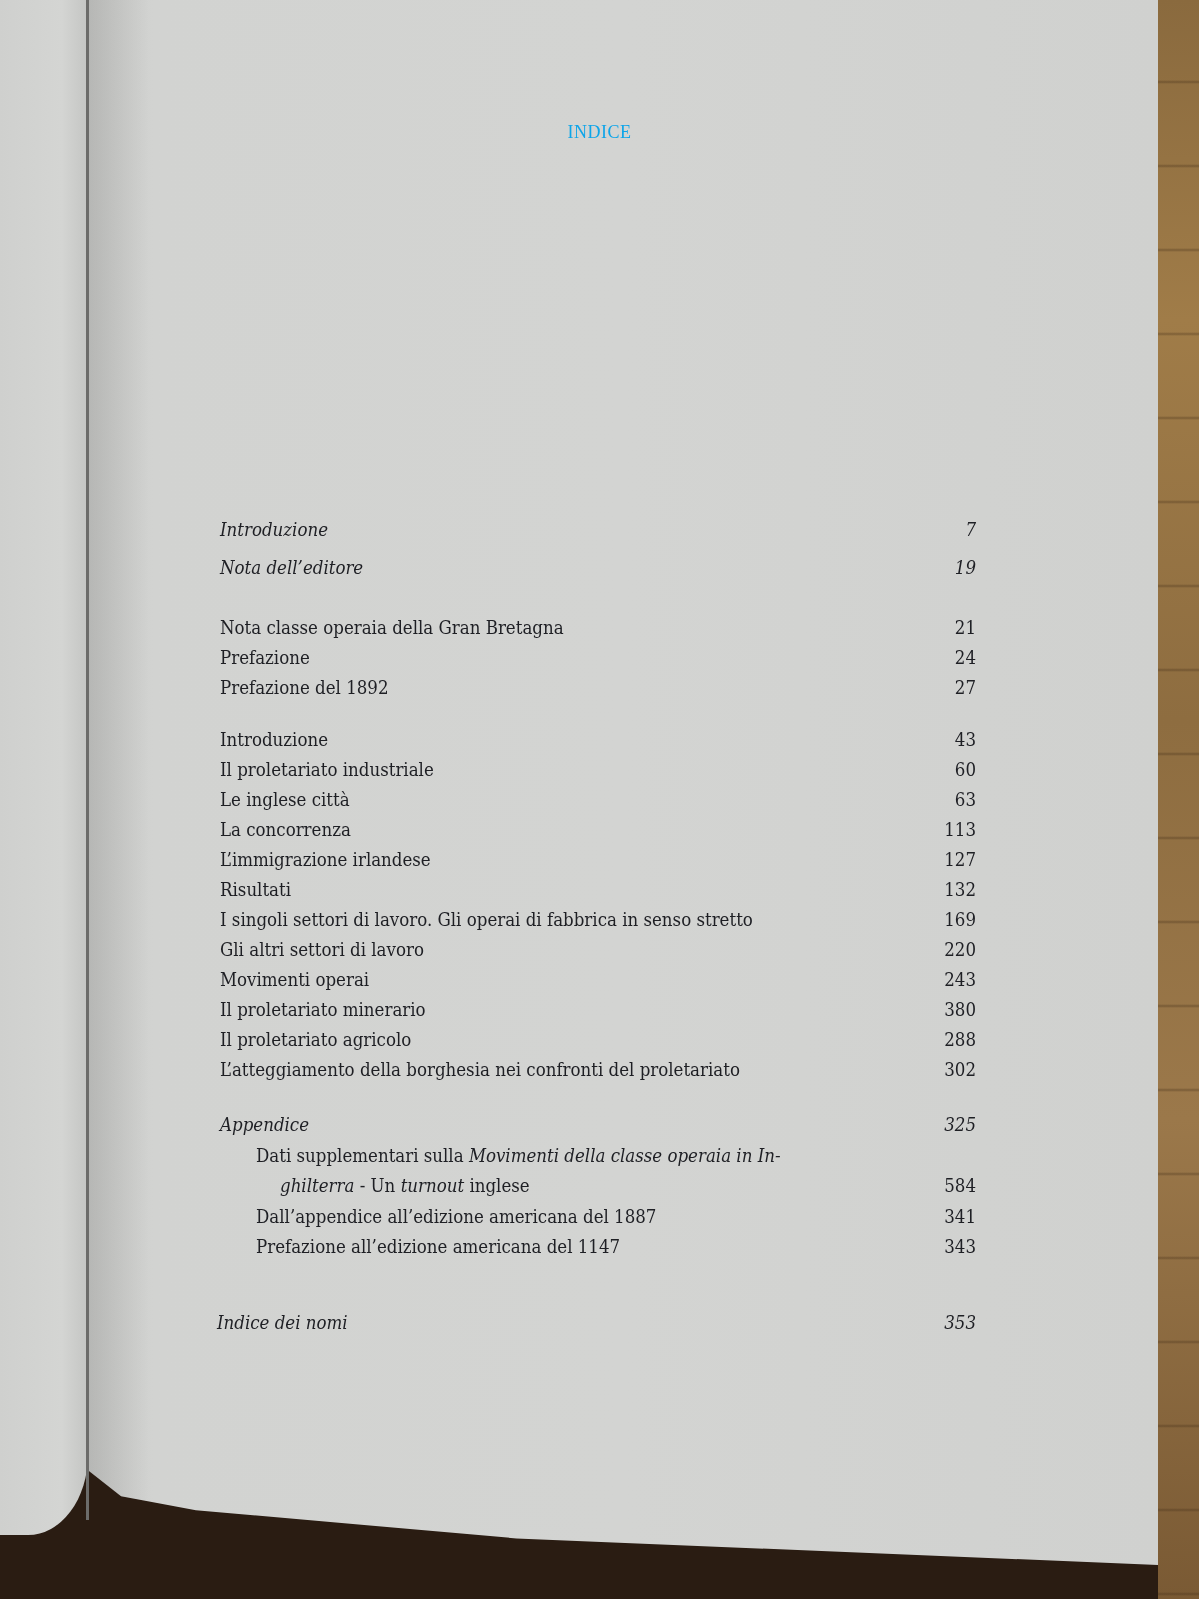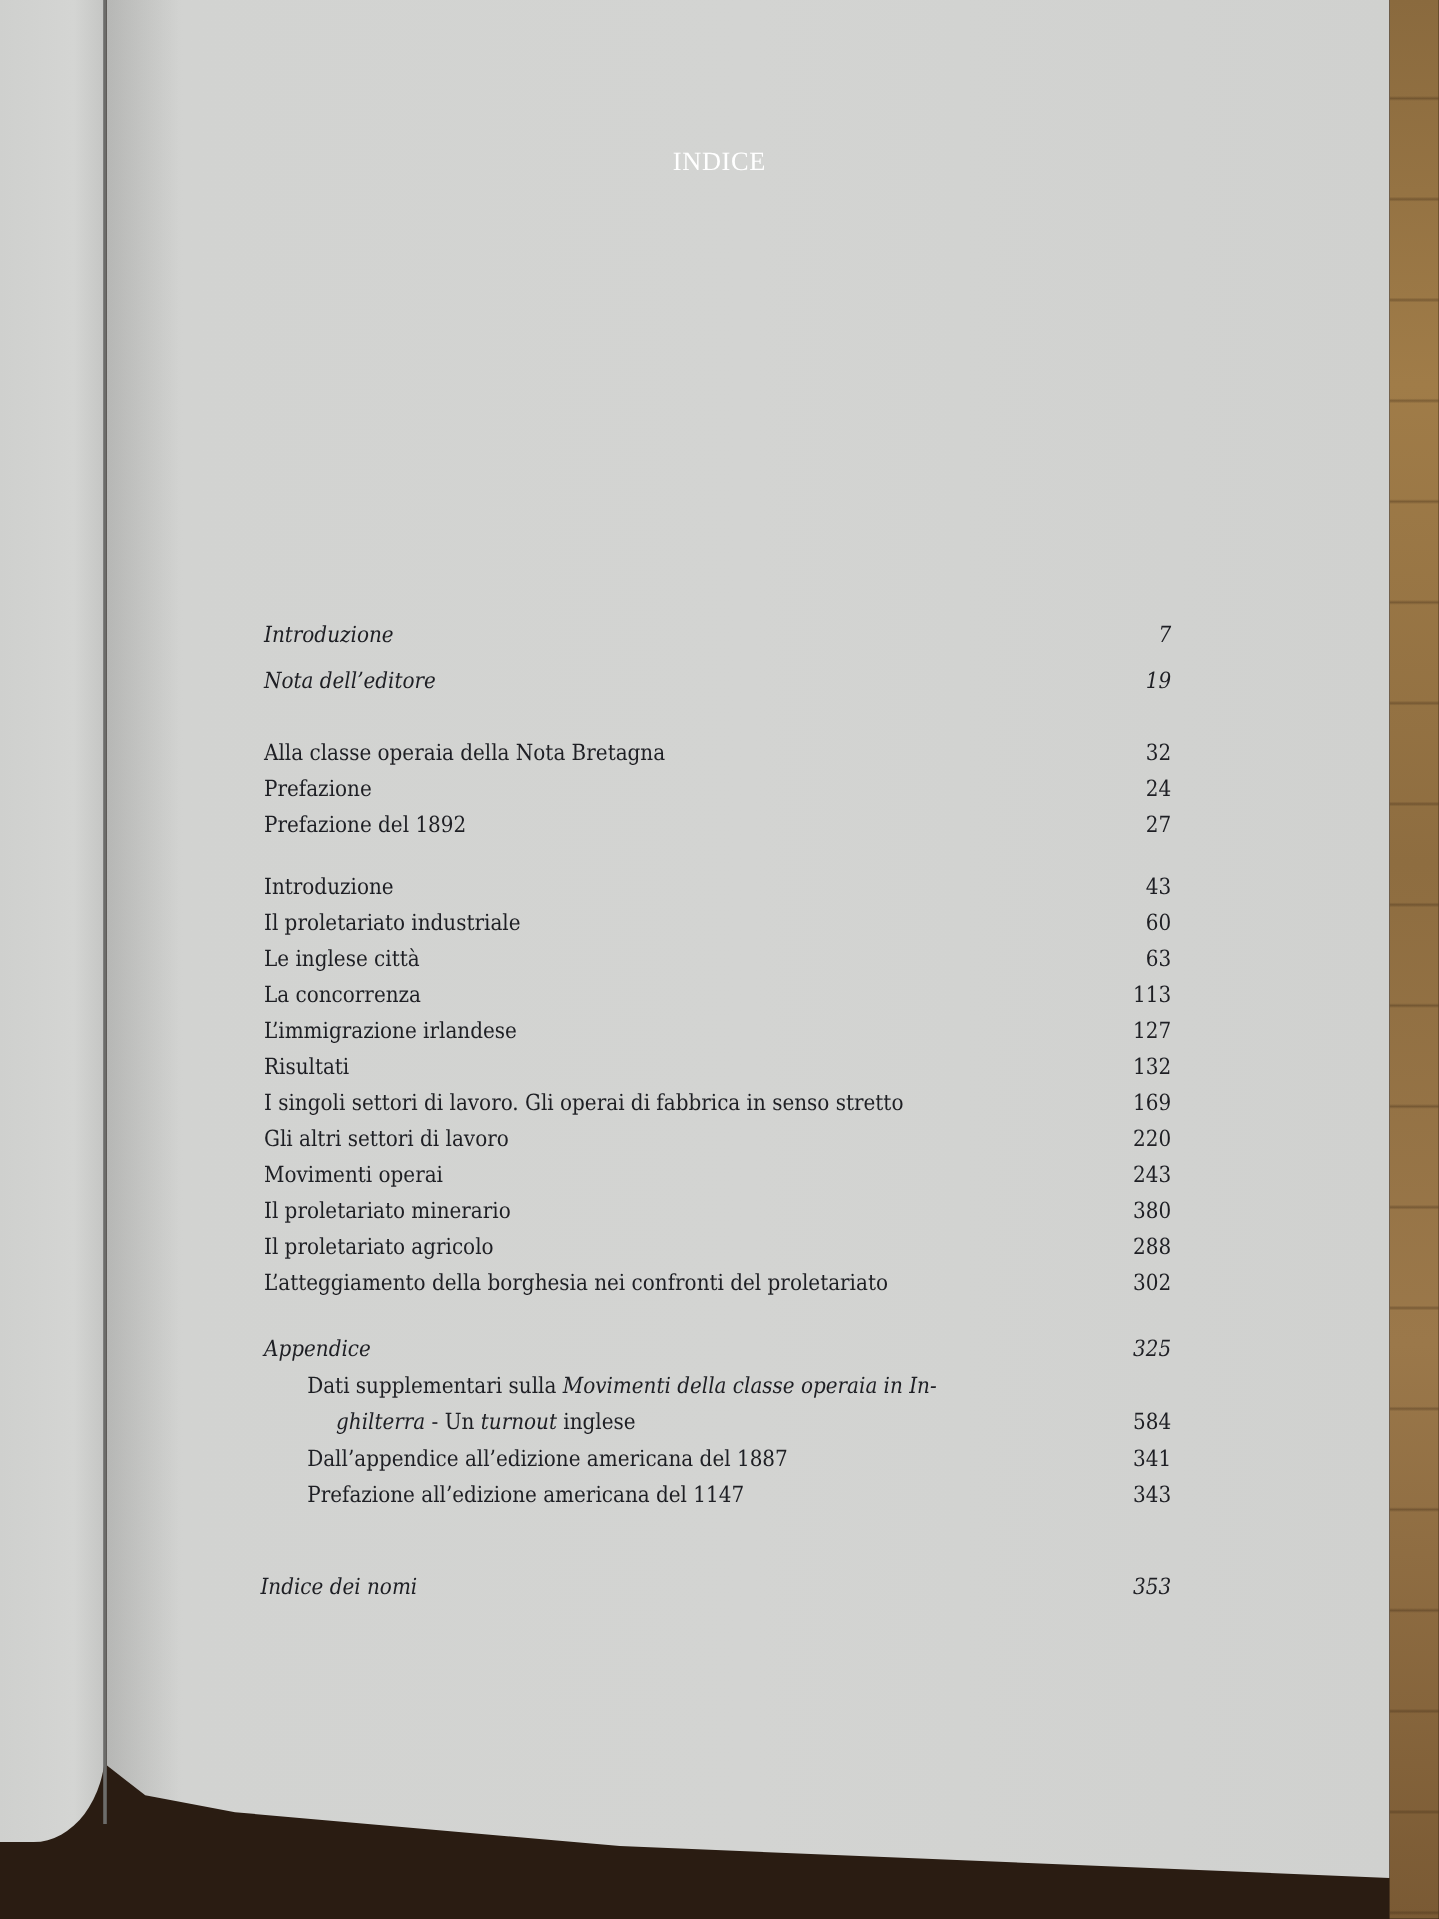--- a/index.html
+++ b/index.html
@@ -29,21 +29,21 @@
       position: absolute; left: 89px; top: 0; width: 1069px; height: 1565px;
       background: linear-gradient(90deg, #cbccca 0%, #d2d3d1 6%, #d3d4d2 50%, #d0d1cf 100%);
       clip-path: polygon(0 0, 100% 0, 100% 100%, 40% 98.3%, 10% 96.5%, 3% 95.6%, 0 94%);
     }
     .page::before {
       content: ""; position: absolute; left: 0; top: 0; width: 60px; height: 100%;
       background: linear-gradient(90deg, rgba(120,120,118,0.25), rgba(0,0,0,0));
     }
     .index-title {
       position: absolute; left: 0; width: 1199px; top: 122px;
-      text-align: center; font-size: 22px; color: #ffffff; letter-spacing: 0.5px;
+      text-align: center; font-size: 18px; color: #0ea5e9; letter-spacing: 0.5px;
       font-family: "Liberation Serif", serif;
     }
     .toc {
       position: absolute; left: 220px; width: 756px; top: 518px;
       color: #1e1f24; font-size: 18.5px;
       font-family: "DejaVu Serif", "Liberation Serif", serif;
       font-stretch: condensed;
     }
     .row {
       position: absolute; left: 0; right: 0; display: flex; justify-content: space-between;
@@ -68,22 +68,22 @@
   <div class="row italic" style="top:0px">
     <span class="label">Introduzione</span>
     <span class="page-no">7</span>
   </div>
   <div class="row italic" style="top:38px">
     <span class="label">Nota dell’editore</span>
     <span class="page-no">19</span>
   </div>
 
   <div class="row" style="top:98px">
-    <span class="label">Alla classe operaia della Nota Bretagna</span>
-    <span class="page-no">32</span>
+    <span class="label">Nota classe operaia della Gran Bretagna</span>
+    <span class="page-no">21</span>
   </div>
   <div class="row" style="top:128px">
     <span class="label">Prefazione</span>
     <span class="page-no">24</span>
   </div>
   <div class="row" style="top:158px">
     <span class="label">Prefazione del 1892</span>
     <span class="page-no">27</span>
   </div>
 

